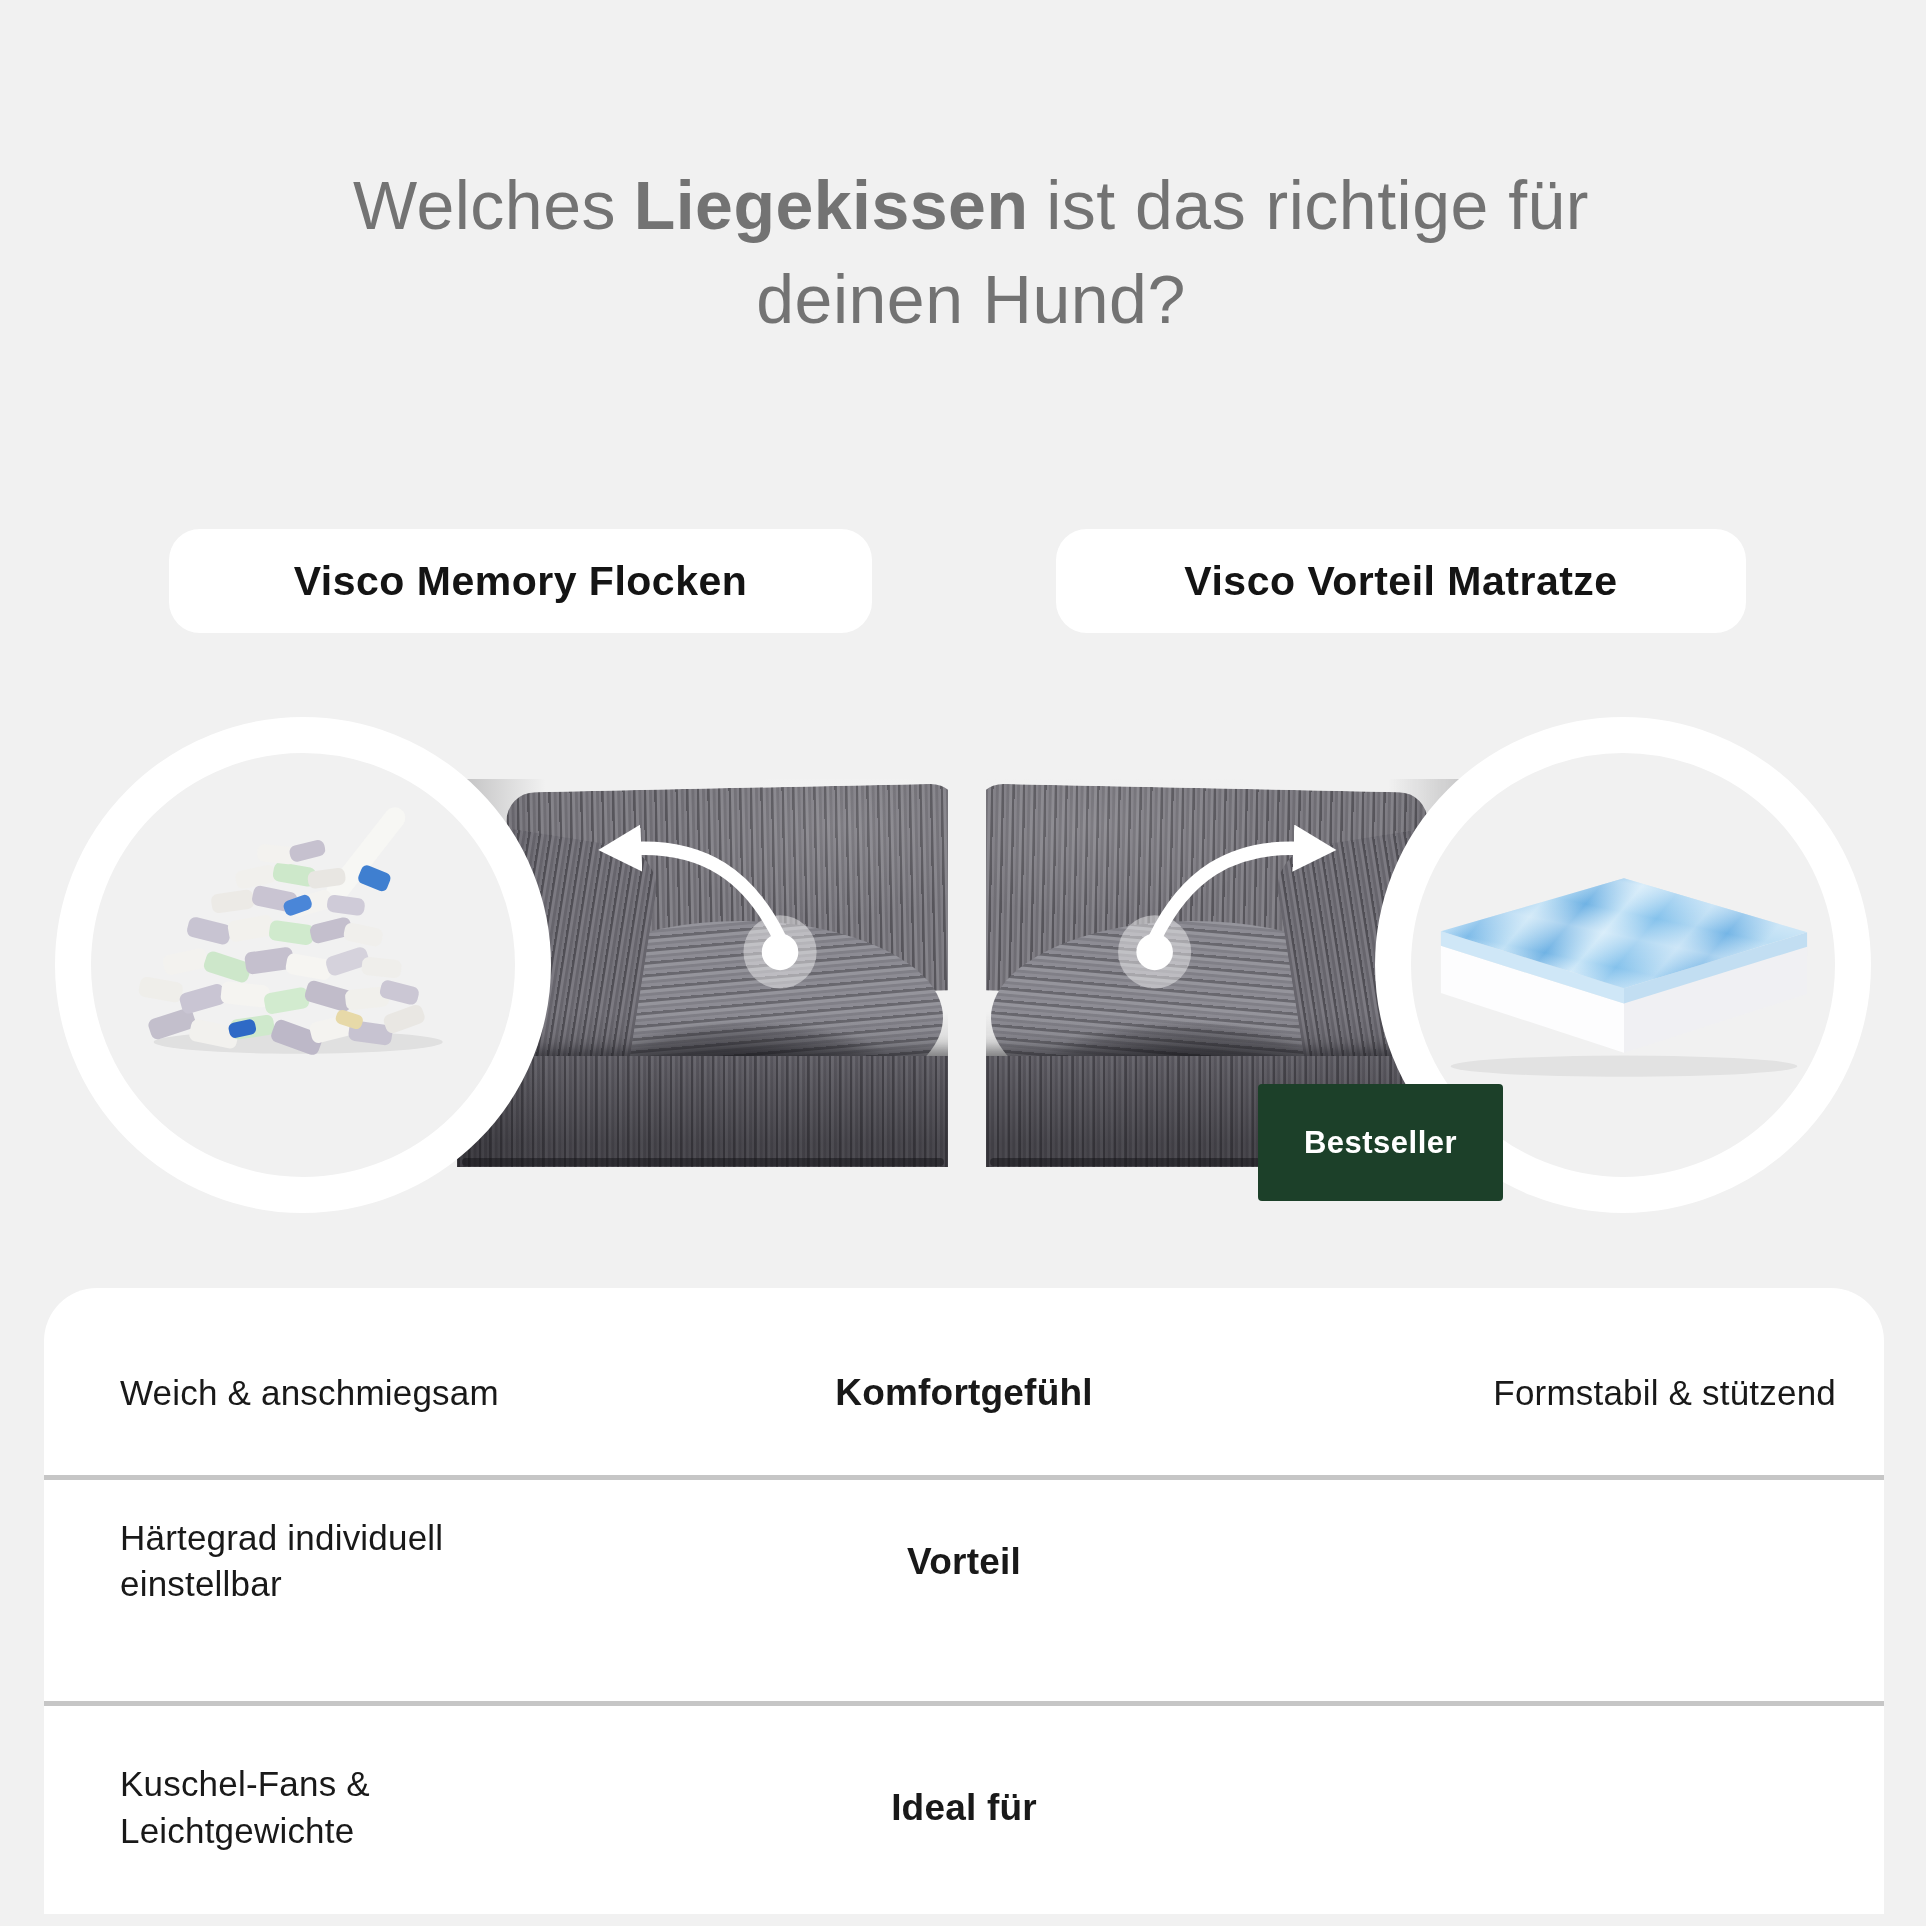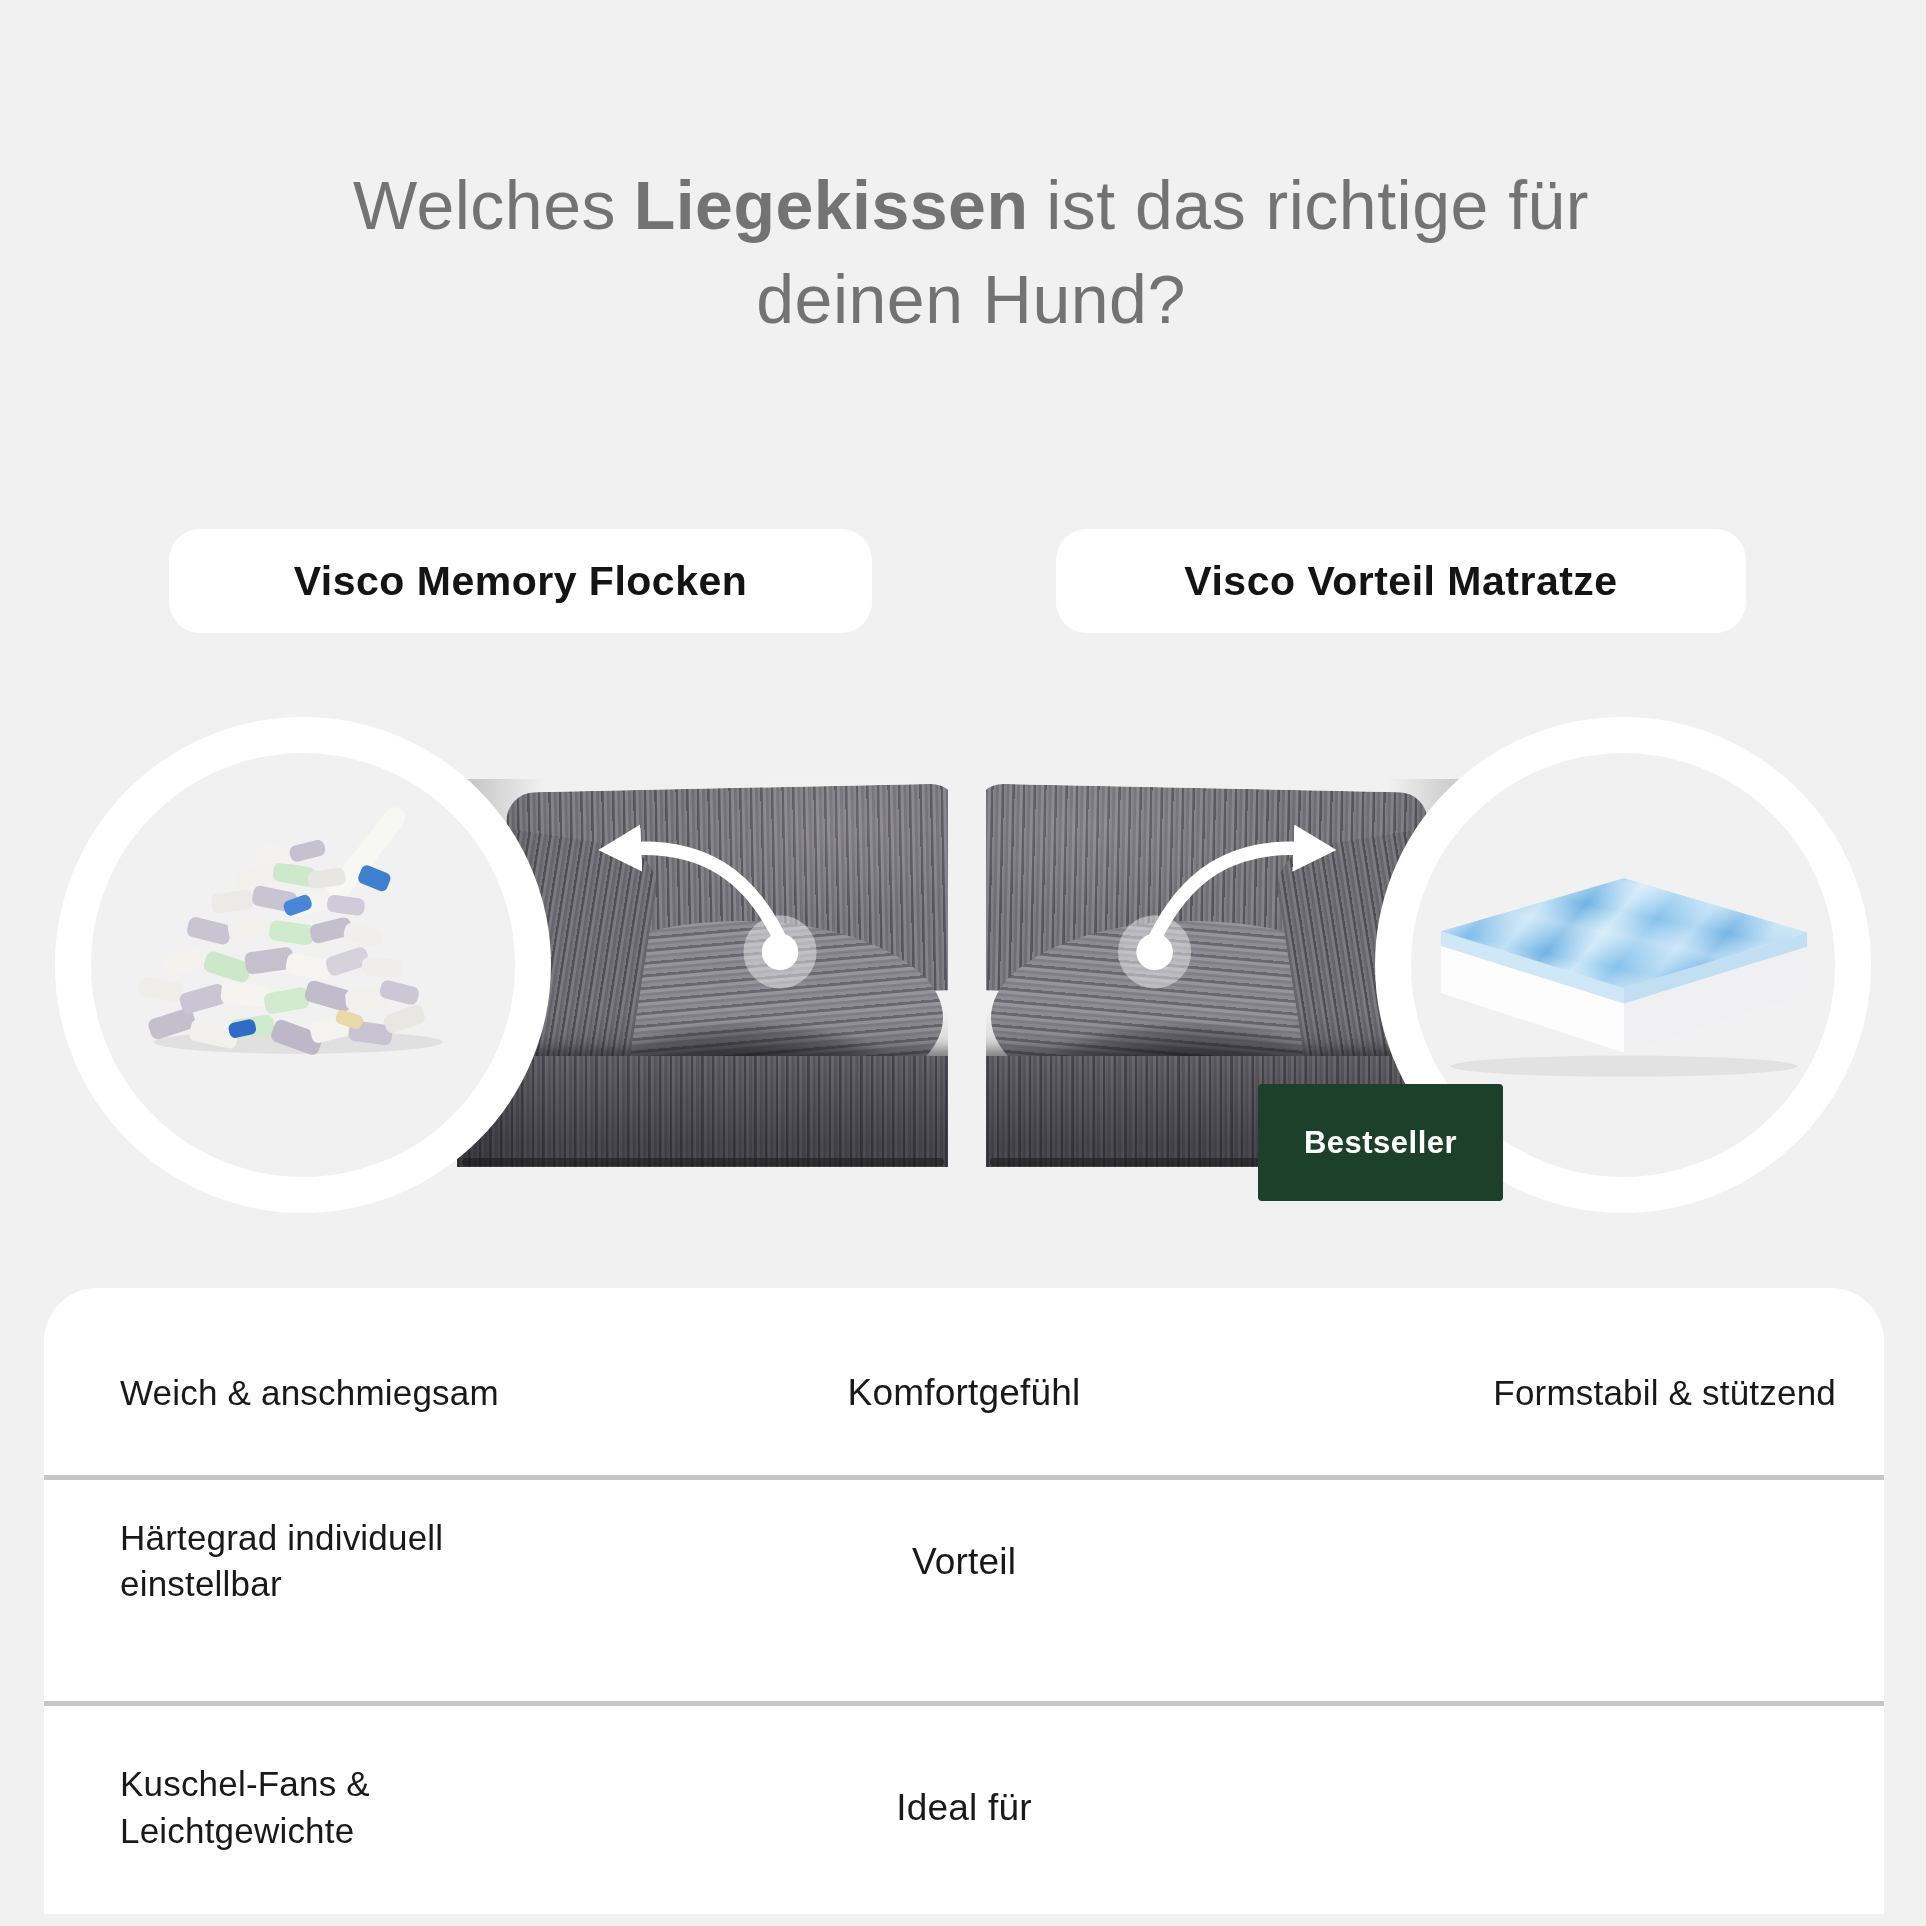--- a/index.html
+++ b/index.html
@@ -65,21 +65,21 @@
   .row{position:absolute;left:0;width:100%;}
   .row-1{top:13.5px;height:183px;}
   .row-2{top:192px;height:163px;}
   .row-3{top:418px;height:204px;}
   .hr{position:absolute;left:0;width:100%;height:4.8px;background:#c6c6c6;}
   .hr-1{top:187px;}
   .hr-2{top:413px;}
   .cell{position:absolute;top:50%;font-size:35px;line-height:1.33;color:#191919;
     letter-spacing:0.2px;white-space:pre-line;}
   .cell-left{left:76px;transform:translateY(-50%);text-align:left;}
-  .cell-attr{left:50%;transform:translate(-50%,-50%);font-weight:400;font-size:37px;white-space:nowrap;}
+  .cell-attr{left:50%;transform:translate(-50%,-50%);font-weight:700;font-size:37px;white-space:nowrap;}
   .cell-right{right:48px;transform:translateY(-50%);text-align:right;}
 </style>
 </head>
 <body>
 
 <div class="canvas">
 
   <div class="title">
     <div class="t-line"><span>Welches</span><span class="hl">Liegekissen</span><span>ist das richtige für</span></div>
     <div class="t-line">deinen Hund?</div>

